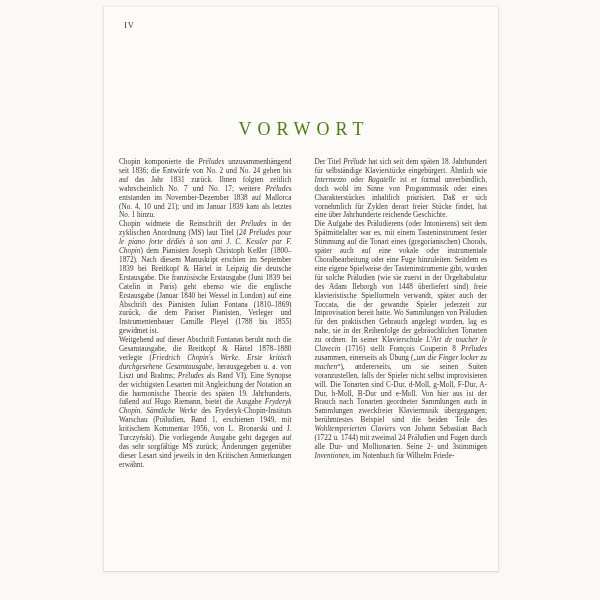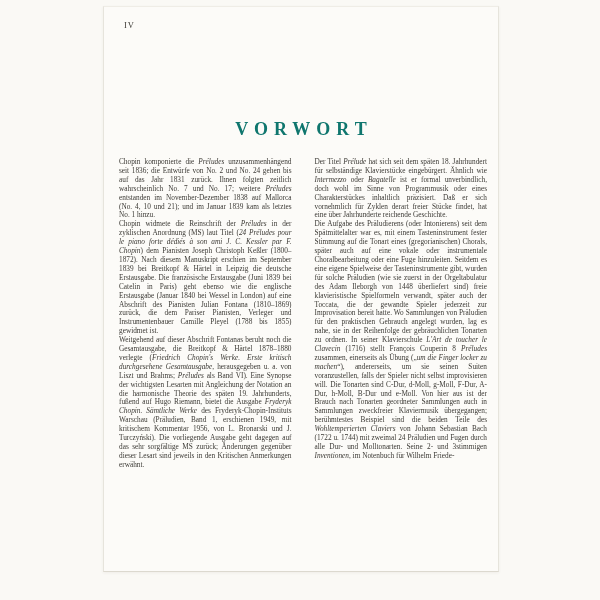--- a/index.html
+++ b/index.html
@@ -31,24 +31,24 @@
     left:20px; top:13px;
     font-size:8.5px;
     letter-spacing:1px;
     color:#3a3833;
   }
   .page-title {
     position:absolute;
     left:0; right:0; top:112px;
     text-align:center;
     font-size:18px;
-    font-weight:700;
+    font-weight:400;
     letter-spacing:6px;
     text-indent:6px; 
-    color:#0f766e;
+    color:#4d7c0f;
   }
   .columns {
     position:absolute;
     left:15px; right:11px; top:151px;
     display:flex;
     gap:23px;
   }
   .col {
     flex:1 1 0;
     min-width:0;

